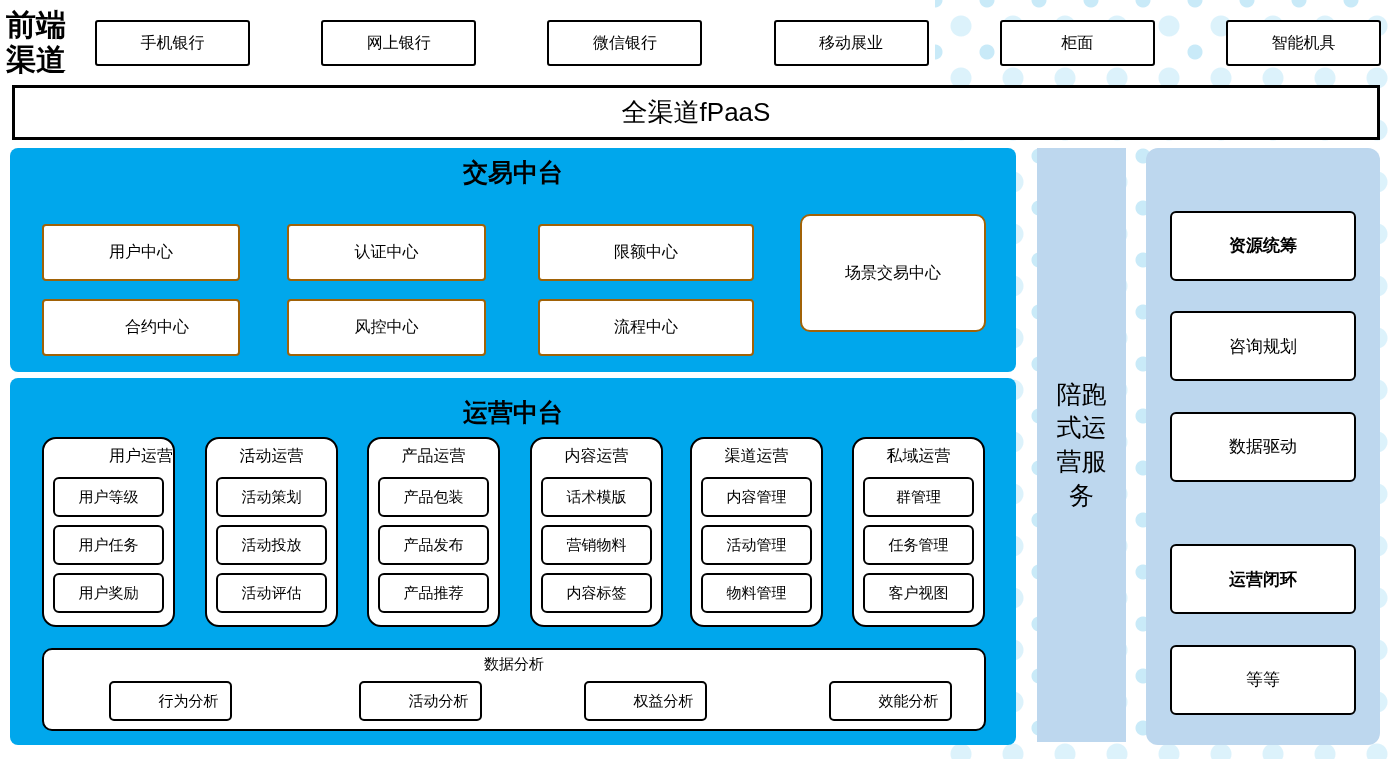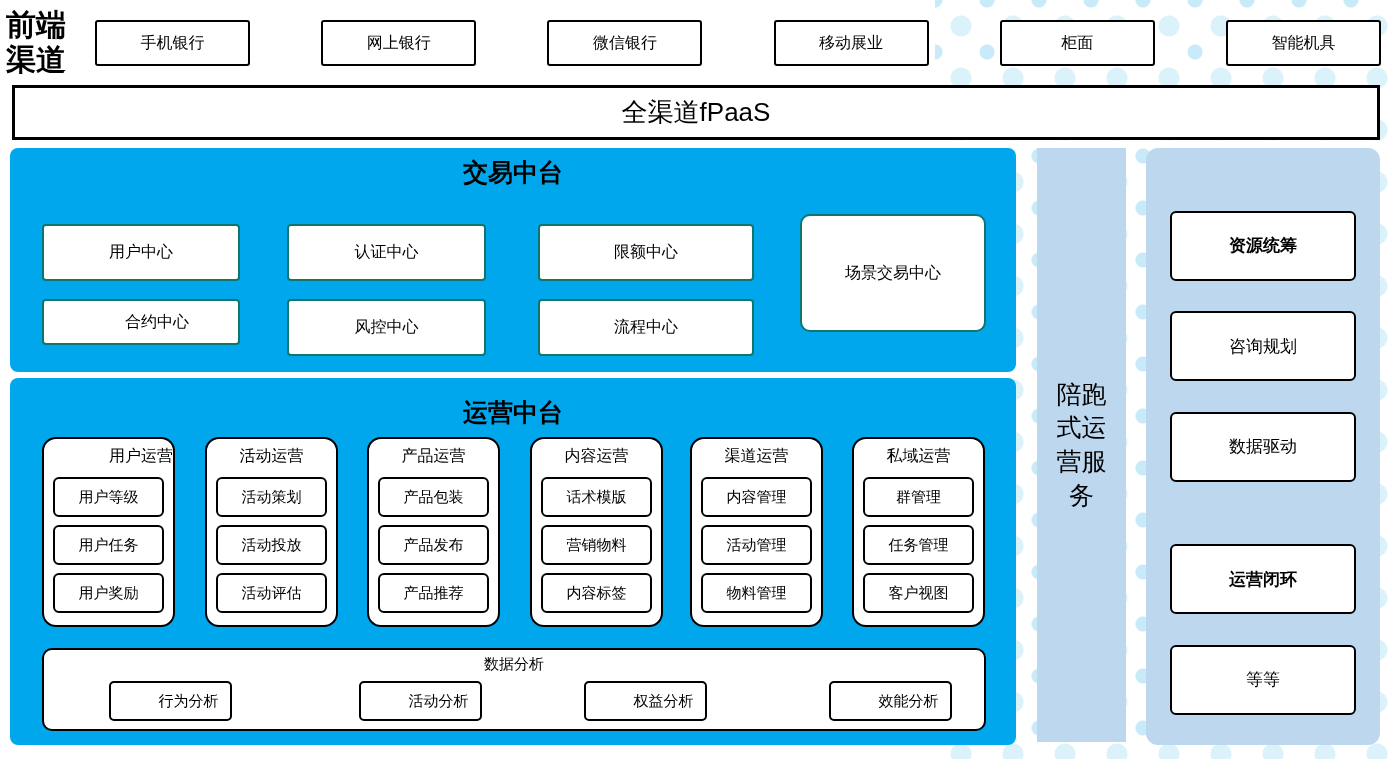--- a/index.html
+++ b/index.html
@@ -38,27 +38,27 @@
   
   .platform{position:absolute;background:#00a7ec;border-radius:8px;}
   .platform-title{
     position:absolute;left:0;width:100%;text-align:center;
     font-family:"Liberation Serif","DejaVu Serif",serif;font-weight:bold;font-size:25px;
   }
   .transaction-block{left:10px;top:148px;width:1006px;height:224px;}
   .operation-block{left:10px;top:378px;width:1006px;height:367px;}
 
   .wbox{
-    position:absolute;background:#fff;border:2px solid #0f766e;border-radius:4px;box-sizing:border-box;
+    position:absolute;background:#fff;border:2px solid #a16207;border-radius:4px;box-sizing:border-box;
     display:flex;align-items:center;justify-content:center;font-size:16px;
   }
   .t1{left:32px;top:76px;width:198px;height:57px;}
   .t2{left:277px;top:76px;width:199px;height:57px;}
   .t3{left:528px;top:76px;width:216px;height:57px;}
-  .t4{left:32px;top:151px;width:198px;height:46px;padding-left:32px;}
+  .t4{left:32px;top:151px;width:198px;height:57px;padding-left:32px;}
   .t5{left:277px;top:151px;width:199px;height:57px;}
   .t6{left:528px;top:151px;width:216px;height:57px;}
   .t-scenario{left:790px;top:66px;width:186px;height:118px;border-radius:10px;font-family:Liberation Serif, serif;}
 
   
   .group{
     position:absolute;top:59px;width:133px;height:190px;background:#fff;
     border:2px solid #000;border-radius:14px;box-sizing:border-box;text-align:center;
   }
   .g1{left:32px;text-align:right;} .g2{left:195px;} .g3{left:357px;} .g4{left:520px;} .g5{left:680px;} .g6{left:842px;}

